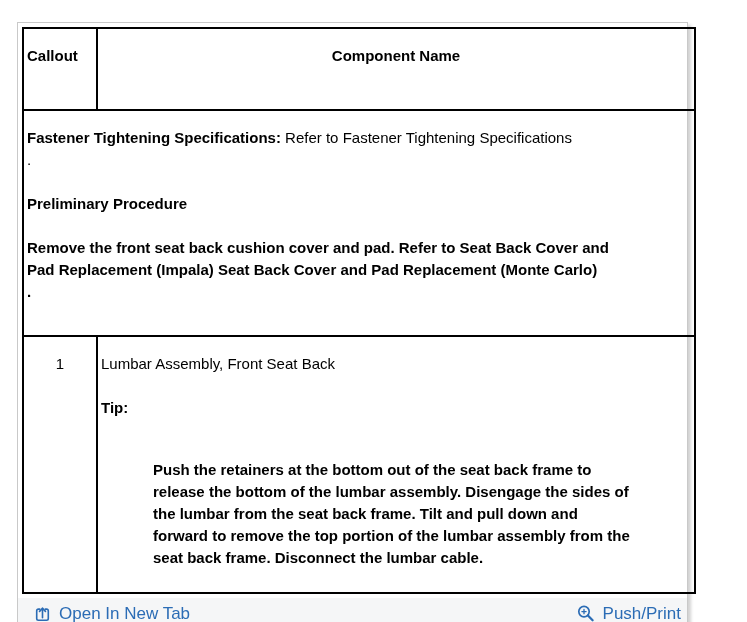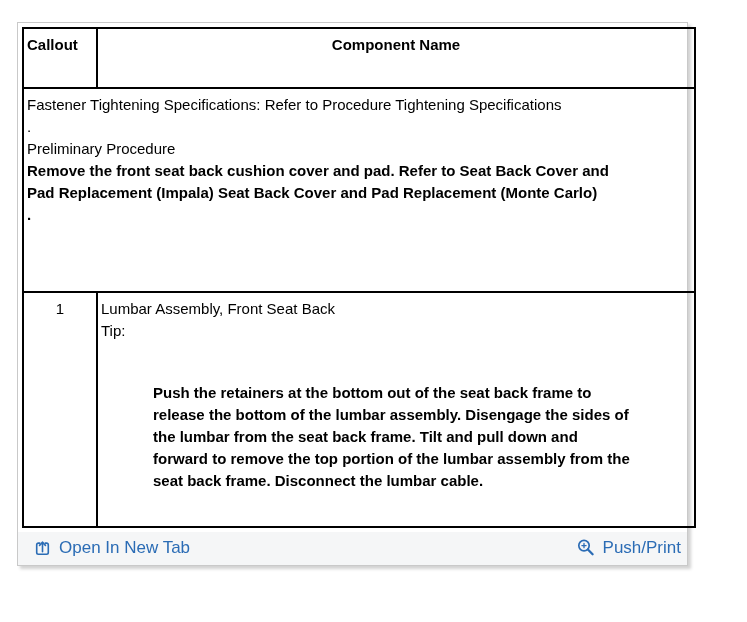--- a/index.html
+++ b/index.html
@@ -30,35 +30,35 @@
     background: #ffffff;
   }
   table.spec-table {
     border-collapse: collapse;
     table-layout: fixed;
     width: 656px;
   }
   table.spec-table td {
     border: 2px solid #000000;
     vertical-align: top;
-    padding: 5px 3px;
+    padding: 16px 3px;
     font-size: 15px;
     line-height: 22px;
     overflow: hidden;
   }
   .col-callout { width: 66px; }
   .col-component { width: 590px; }
   tr.header-row td { height: 48px; }
   tr.notes-row td { height: 192px; }
   tr.item-row td { height: 223px; }
   .th { font-weight: bold; }
   .center { text-align: center; }
-  .b { font-weight: normal; }
+  .b { font-weight: bold; }
   .pre { white-space: pre-line; font-weight: bold; }
-  .gap { }
+  .gap { margin-top: 22px; }
   td.callout-num {
     vertical-align: middle;
     text-align: center;
   }
   .tip-body {
     margin-top: 40px;
     padding-left: 52px;
   }
   .footer {
     display: flex;
@@ -87,21 +87,21 @@
     <div class="panel-body">
       <table class="spec-table">
         <tbody>
             <tr class="header-row">
           <td class="col-callout th">Callout</td>
           <td class="col-component th center">Component Name</td>
         </tr>
         <tr class="notes-row">
           <td colspan="2">
             <div>
-              <span class="b">Fastener Tightening Specifications:</span><span> Refer to Procedure Tightening Specifications</span>
+              <span class="b">Fastener Tightening Specifications:</span><span> Refer to Fastener Tightening Specifications</span>
             </div>
             <div>.</div>
             <div class="b gap">Preliminary Procedure</div>
             <div class="pre gap">Remove the front seat back cushion cover and pad. Refer to Seat Back Cover and
 Pad Replacement (Impala) Seat Back Cover and Pad Replacement (Monte Carlo)
 .</div>
           </td>
         </tr>
         <tr class="item-row">
           <td class="col-callout callout-num">1</td>

